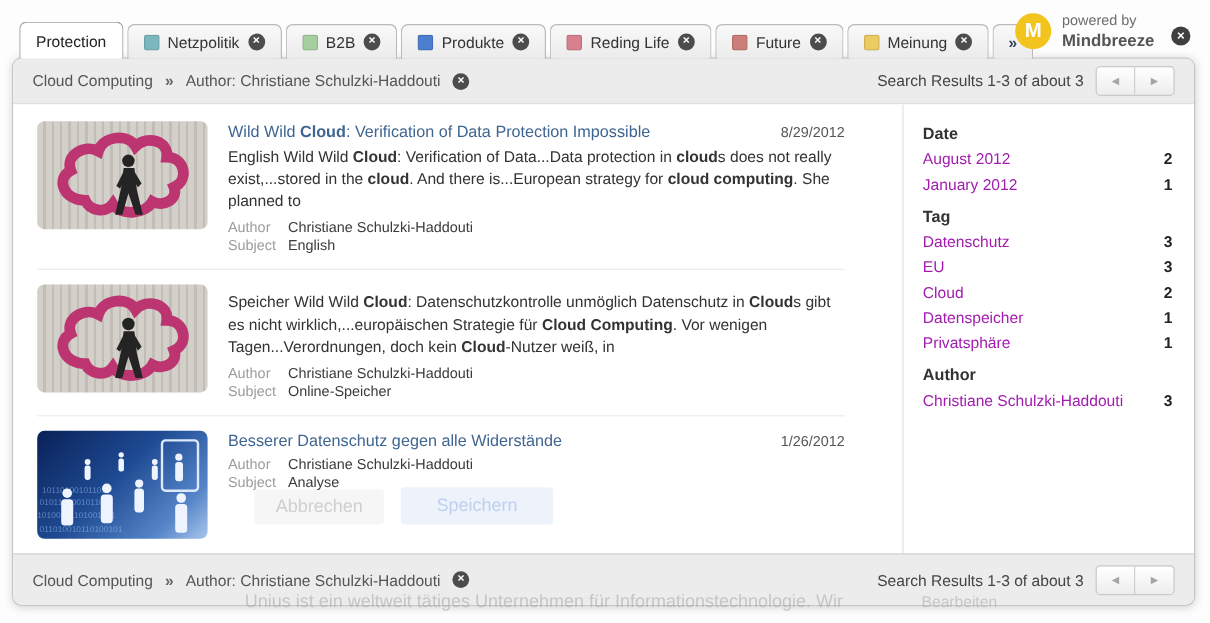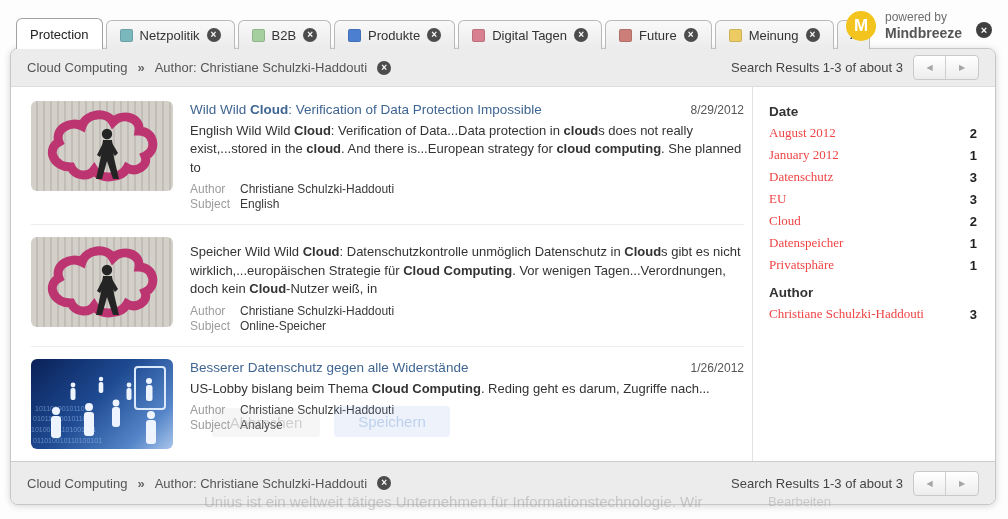--- a/index.html
+++ b/index.html
@@ -39,21 +39,21 @@
   .breadcrumb{display:flex;align-items:center;gap:10px;font-size:13px;color:#555;}
   .bc-sep{color:#666;font-weight:bold;}
   .bc-item{color:#555;cursor:pointer;}
   .bar-right{display:flex;align-items:center;gap:10px;}
   .status{font-size:13px;color:#444;}
   .pager{display:flex;border:1px solid #c9c9c9;border-radius:4px;background:linear-gradient(#fff,#ededed);overflow:hidden;}
   .pager button{width:32px;height:23px;border:none;background:transparent;color:#a5a5a5;font-size:8px;cursor:pointer;}
   .pager button:first-child{border-right:1px solid #cfcfcf;}
 
   
-  .content{flex:1;display:flex;overflow:hidden;background:#fff;position:relative;}
+  .content{flex:1;display:flex;overflow:hidden;background:#fff;position:relative;gap:40px;}
   .results{flex:1;padding:2px 8px 0 20px;}
   .result{display:flex;gap:17px;padding:12px 0 13px;border-bottom:1px solid #ececec;}
   .result:last-child{border-bottom:none;}
   .thumb{width:142px;height:90px;border-radius:6px;overflow:hidden;flex:none;cursor:pointer;position:relative;}
   .thumb.cloud-graffiti{background:repeating-linear-gradient(90deg,#d3cfc9 0 5px,#c2bdb6 5px 7px);}
   .thumb.digital-people{background:linear-gradient(135deg,#0a2158 0%,#1e4a92 45%,#5585c8 80%,#a9c6ec 100%);}
   .thumb svg{position:absolute;inset:0;}
   .r-body{flex:1;min-width:0;padding-top:1px;}
   .r-head{display:flex;justify-content:space-between;align-items:baseline;}
   .r-title{font-size:13.5px;color:#3f6591;cursor:pointer;}
@@ -63,27 +63,27 @@
   .r-snippet .b{font-weight:bold;}
   .r-meta{margin-top:5px;font-size:12px;}
   .meta-row{display:flex;margin-top:1px;}
   .meta-label{width:50px;color:#9c9c9c;}
   .meta-value{color:#3a3a3a;}
 
   
   .facets{width:243px;flex:none;border-left:1px solid #e2e2e2;padding:8px 18px 0 16px;}
   .facet-title{font-size:13.5px;font-weight:bold;color:#333;margin:9px 0 3px;}
   .facet-item{display:flex;justify-content:space-between;align-items:center;padding:3px 0;cursor:pointer;}
-  .facet-label{font-size:13px;color:#ef4444;font-family:Liberation Serif, serif;}
+  .facet-label{font-size:13px;color:#a21caf;}
   .facet-count{font-size:13px;font-weight:bold;color:#222;}
 
   
   .ghost-btn{position:absolute;border-radius:3px;font-size:15px;display:flex;align-items:center;justify-content:center;pointer-events:none;}
   .ghost-cancel{left:212px;top:408px;width:108px;height:29px;background:rgba(190,190,190,.14);color:rgba(160,160,160,.45);}
-  .ghost-save{left:334px;top:406px;width:116px;height:31px;background:rgba(120,165,225,.13);color:rgba(140,175,225,.5);}
+  .ghost-save{left:334px;top:406px;width:127px;height:31px;background:rgba(120,165,225,.13);color:rgba(140,175,225,.5);}
   .ghost-line{position:absolute;left:204px;top:493px;font-size:15px;color:rgba(150,150,150,.45);white-space:nowrap;pointer-events:none;}
   .ghost-link{position:absolute;left:768px;top:494px;font-size:13px;color:rgba(170,170,170,.55);pointer-events:none;}
 </style>
 </head>
 <body>
 
 <div class="stage">
 
   <div class="tab-strip">
     <div class="tab active">
@@ -100,21 +100,21 @@
         <span>B2B</span>
         <span class="tab-close">×</span>
       </div>
       <div class="tab">
         <span class="swatch" style="background: rgb(77, 127, 208);"></span>
         <span>Produkte</span>
         <span class="tab-close">×</span>
       </div>
       <div class="tab">
         <span class="swatch dotted" style="background: rgb(216, 127, 144);"></span>
-        <span>Digital Tagen</span>
+        <span>Reding Life</span>
         <span class="tab-close">×</span>
       </div>
       <div class="tab">
         <span class="swatch" style="background: rgb(203, 127, 120);"></span>
         <span>Future</span>
         <span class="tab-close">×</span>
       </div>
       <div class="tab">
         <span class="swatch dotted" style="background: rgb(236, 203, 99);"></span>
         <span>Meinung</span>
@@ -238,21 +238,20 @@
                   <circle cx="118" cy="22" r="3"></circle>
                   <rect x="115" y="26" width="6.5" height="16" rx="2.5"></rect>
                 </g>
               </svg>
             </div>
             <div class="r-body">
               <div class="r-head">
                 <a class="r-title"><span>Besserer Datenschutz gegen alle Widerstände</span></a>
                 <span class="r-date">1/26/2012</span>
               </div>
-              <div class="r-snippet"><span>US-Lobby bislang beim Thema </span><span class="b">Cloud Computing</span><span>. Reding geht es darum, Zugriffe nach...</span></div>
               <div class="r-meta">
                 <div class="meta-row">
                   <span class="meta-label">Author</span>
                   <span class="meta-value">Christiane Schulzki-Haddouti</span>
                 </div>
                 <div class="meta-row">
                   <span class="meta-label">Subject</span>
                   <span class="meta-value">Analyse</span>
                 </div>
               </div>
@@ -262,20 +261,21 @@
       <div class="facets" id="facet-panel">
           <div class="facet-title">Date</div>
           <div class="facet-item">
             <span class="facet-label">August 2012</span>
             <span class="facet-count">2</span>
           </div>
           <div class="facet-item">
             <span class="facet-label">January 2012</span>
             <span class="facet-count">1</span>
           </div>
+          <div class="facet-title">Tag</div>
           <div class="facet-item">
             <span class="facet-label">Datenschutz</span>
             <span class="facet-count">3</span>
           </div>
           <div class="facet-item">
             <span class="facet-label">EU</span>
             <span class="facet-count">3</span>
           </div>
           <div class="facet-item">
             <span class="facet-label">Cloud</span>

